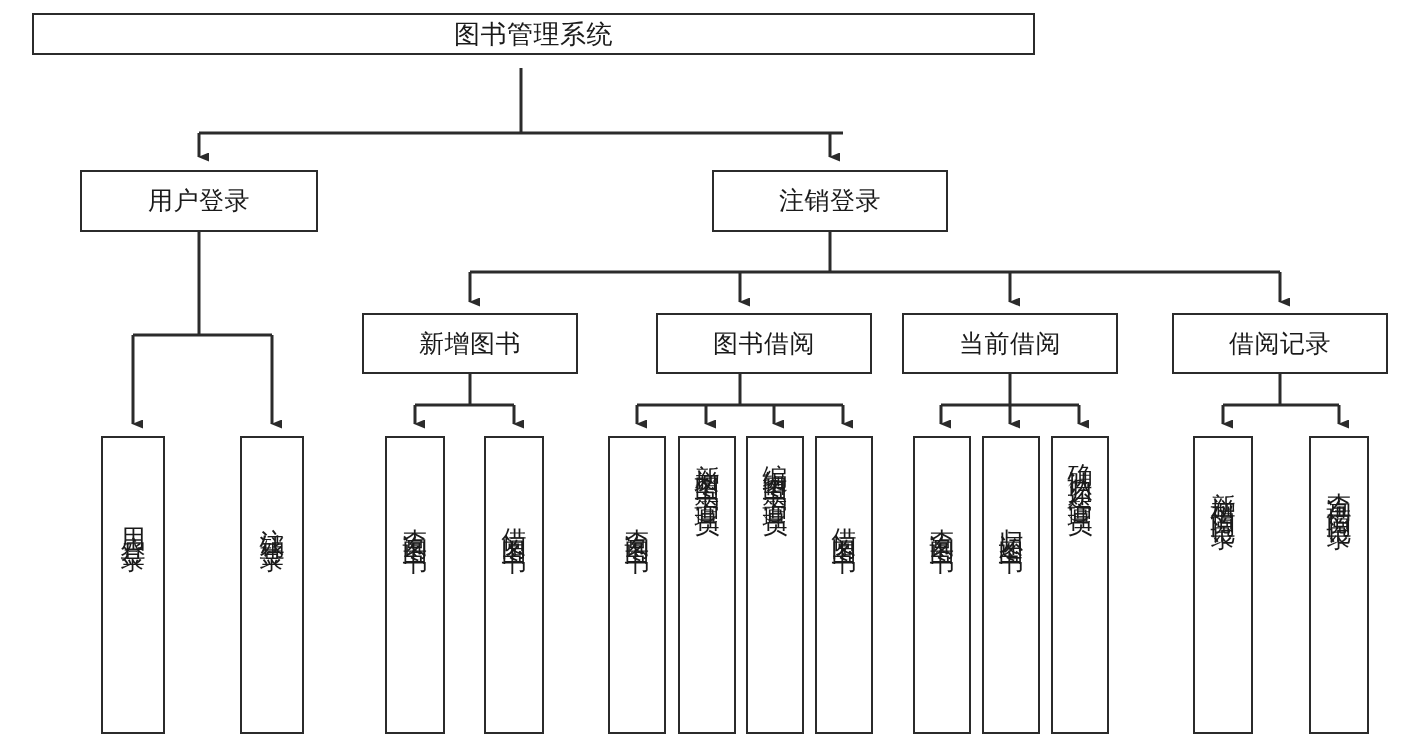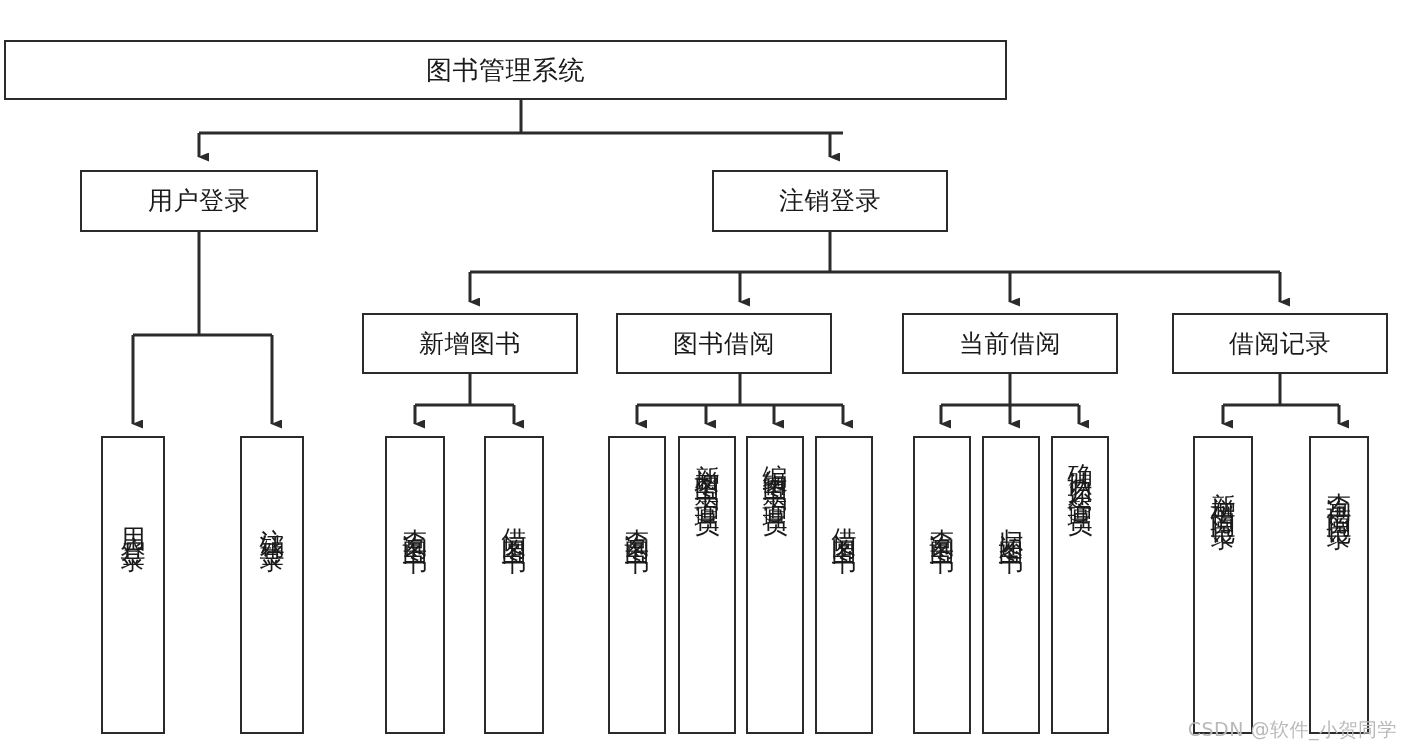--- a/index.html
+++ b/index.html
@@ -124,37 +124,37 @@
       <path d="M1010,405 L1010,424" marker-end="url(#arrowhead)"></path>
       <path d="M1079,405 L1079,424" marker-end="url(#arrowhead)"></path>
 
       <path d="M1280,374 L1280,405"></path>
       <path d="M1223,405 L1339,405"></path>
       <path d="M1223,405 L1223,424" marker-end="url(#arrowhead)"></path>
       <path d="M1339,405 L1339,424" marker-end="url(#arrowhead)"></path>
     </g>
   </svg>
 
-  <div class="node horiz root" style="left:4px; top:13px; width:1003px; height:60px;margin-top:27px;">
+  <div class="node horiz root" style="left:32px; top:13px; width:1003px; height:42px;">
     <span class="label">图书管理系统</span>
   </div>
 
   <div class="node horiz" style="left:80px; top:170px; width:238px; height:62px;">
     <span class="label">用户登录</span>
   </div>
 
   <div class="node horiz" style="left:712px; top:170px; width:236px; height:62px;">
     <span class="label">注销登录</span>
   </div>
 
   <div class="node horiz" style="left:362px; top:313px; width:216px; height:61px;">
     <span class="label">新增图书</span>
   </div>
 
-  <div class="node horiz" style="left:616px; top:313px; width:216px; height:61px;">
+  <div class="node horiz" style="left:656px; top:313px; width:216px; height:61px;">
     <span class="label">图书借阅</span>
   </div>
 
   <div class="node horiz" style="left:902px; top:313px; width:216px; height:61px;">
     <span class="label">当前借阅</span>
   </div>
 
   <div class="node horiz" style="left:1172px; top:313px; width:216px; height:61px;">
     <span class="label">借阅记录</span>
   </div>
@@ -204,15 +204,14 @@
   </div>
 
   <div class="node vert" style="left:1193px; top:436px; width:60px; height:298px;">
     <span class="label" style="margin-top:34px;">新增借阅记录</span>
   </div>
 
   <div class="node vert" style="left:1309px; top:436px; width:60px; height:298px;">
     <span class="label" style="margin-top:34px;">查询借阅记录</span>
   </div>
 
-  <div id="watermark">CSDN @软件_小贺同学</div>
 
 </div>
 
 </body></html>

